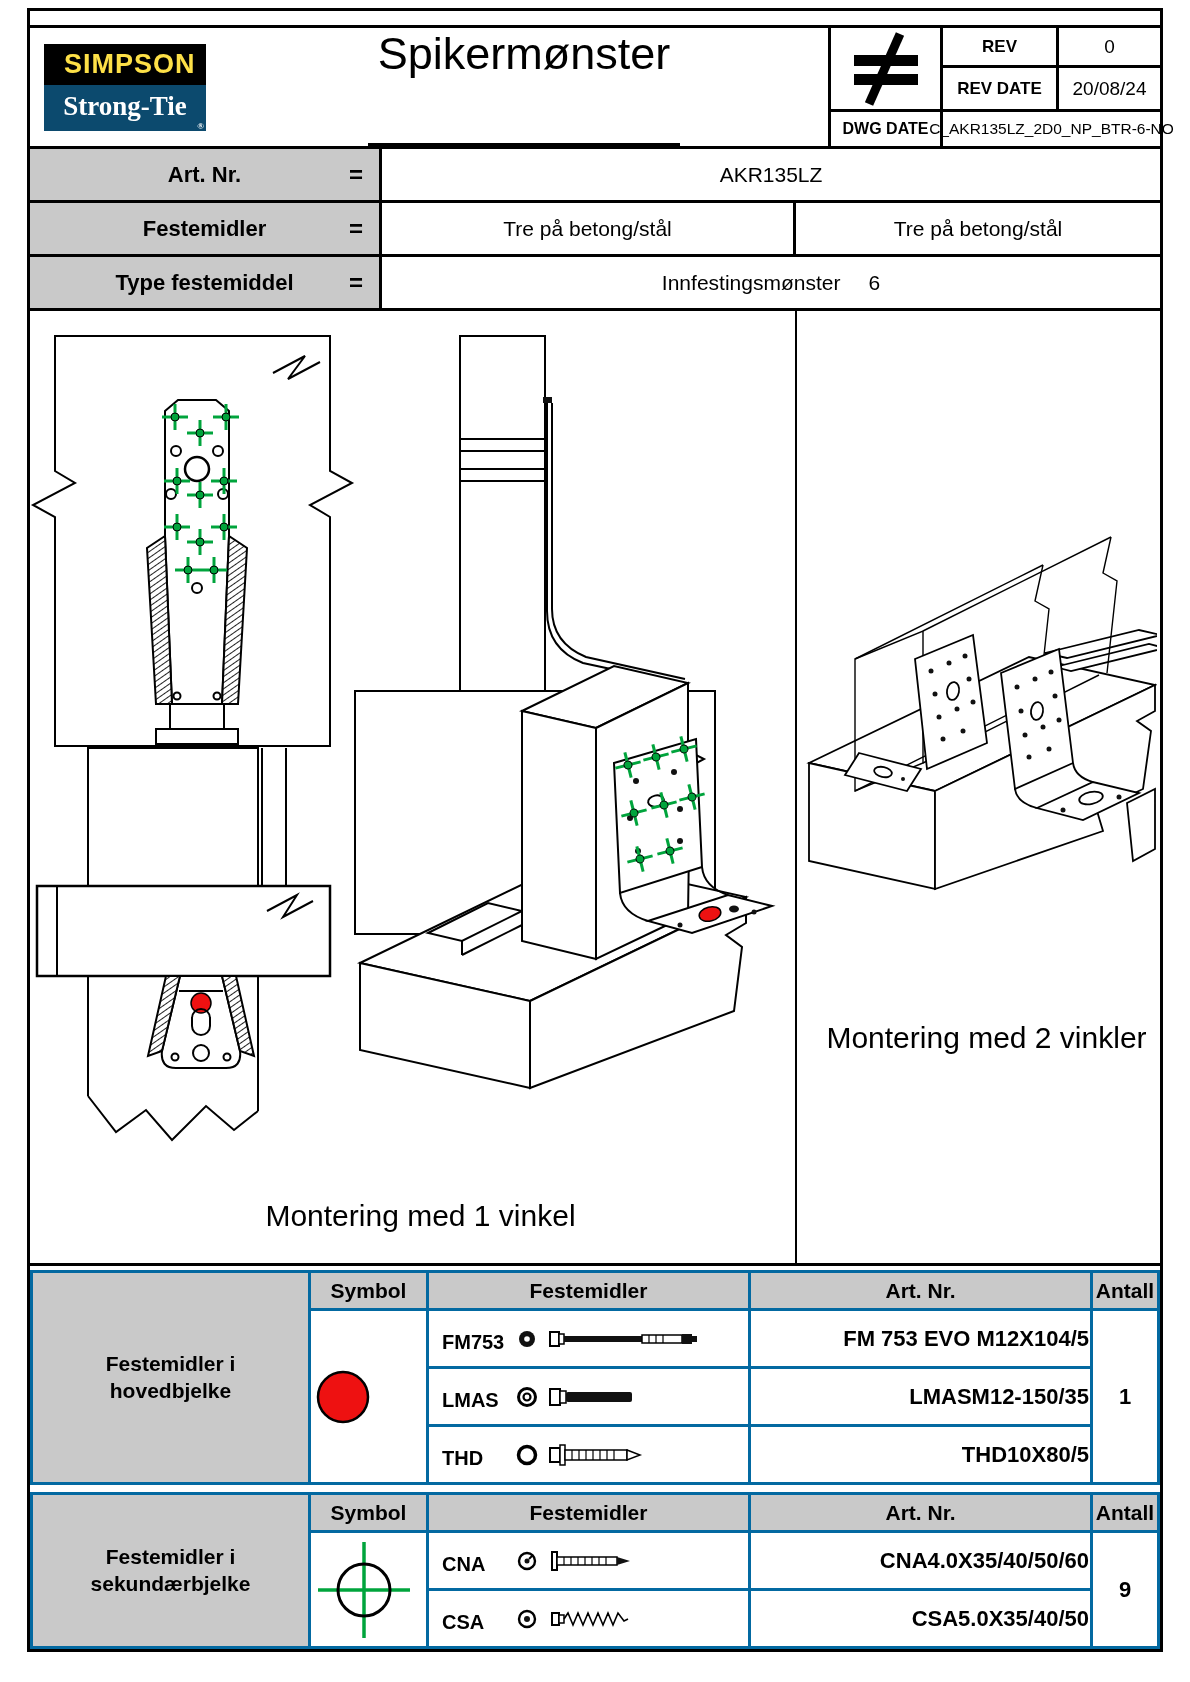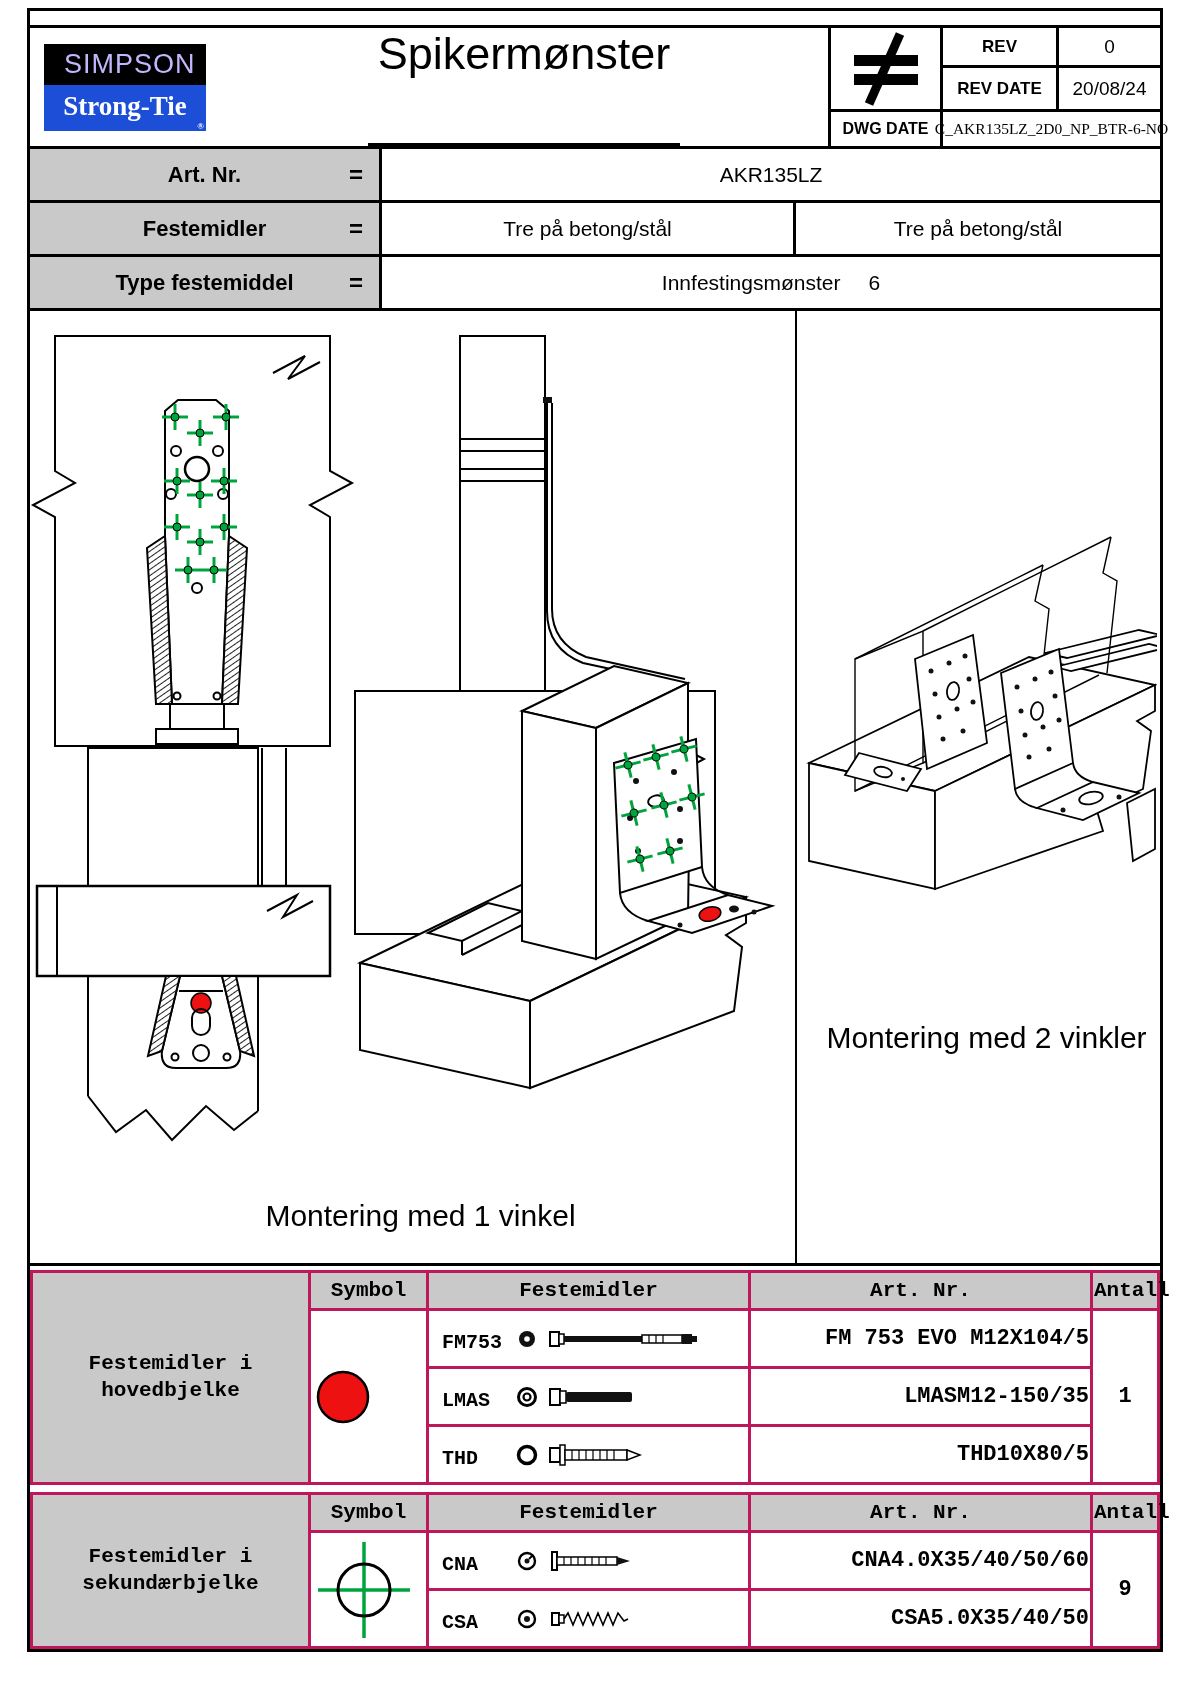--- a/index.html
+++ b/index.html
@@ -8,36 +8,36 @@
     font-family:"Liberation Sans","DejaVu Sans",sans-serif;color:#000;
   }
   .sheet{
     position:absolute;left:27px;top:8px;width:1136px;
     border:3px solid #000;box-sizing:border-box;background:#fff;
   }
   
   .header{display:flex;margin-top:14px;border-top:3px solid #000;border-bottom:3px solid #000;height:118px;}
   .logo-cell{width:190px;display:flex;align-items:center;justify-content:center;}
   .logo{width:162px;}
-  .logo-top{background:#000;color:#c4b5fd;font-weight:normal;font-size:27px;text-align:center;padding:5px 20px;letter-spacing:1px;}
-  .logo-bottom{background:#1d4ed8;color:#fff;font-weight:bold;font-size:27px;text-align:center;
+  .logo-top{background:#000;color:#fde047;font-weight:bold;font-size:27px;text-align:center;padding:5px 20px;letter-spacing:1px;}
+  .logo-bottom{background:#0c4a6e;color:#fff;font-weight:bold;font-size:27px;text-align:center;
     padding:6px 2px 9px;position:relative;font-family:"Liberation Serif","DejaVu Serif",serif;}
   .logo-reg{position:absolute;right:2px;bottom:0;font-size:9px;}
   .title-cell{flex:1;display:flex;justify-content:center;}
   .sheet-title{font-size:45px;border-bottom:3px solid #000;padding:0 10px 3px;}
   .titleblock{width:332px;border-left:3px solid #000;display:grid;
     grid-template-columns:112px 116px 1fr;grid-template-rows:40px 44px 1fr;box-sizing:border-box;}
   .tb{display:flex;align-items:center;justify-content:center;box-sizing:border-box;}
   .tb-neq{grid-row:1/3;grid-column:1;border-right:3px solid #000;border-bottom:3px solid #000;}
   .tb-rev-l{grid-row:1;grid-column:2;border-right:3px solid #000;border-bottom:3px solid #000;font-weight:600;font-size:17px;}
   .tb-rev-v{grid-row:1;grid-column:3;border-bottom:3px solid #000;font-size:19px;}
   .tb-rd-l{grid-row:2;grid-column:2;border-right:3px solid #000;border-bottom:3px solid #000;font-weight:600;font-size:17px;}
   .tb-rd-v{grid-row:2;grid-column:3;border-bottom:3px solid #000;font-size:19px;}
   .tb-dwg-l{grid-row:3;grid-column:1;border-right:3px solid #000;font-weight:600;font-size:16px;}
-  .tb-dwg-v{grid-row:3;grid-column:2/4;font-size:15.5px;letter-spacing:0;white-space:nowrap;font-family:Liberation Serif, serif;}
+  .tb-dwg-v{grid-row:3;grid-column:2/4;font-size:15.5px;letter-spacing:0;white-space:nowrap;}
   
   .info-row{display:flex;height:51px;border-bottom:3px solid #000;}
   .info-label{width:352px;background:#c9c9c9;border-right:3px solid #000;display:flex;align-items:center;
     justify-content:center;font-weight:bold;font-size:22px;position:relative;box-sizing:border-box;}
   .eq{position:absolute;right:16px;font-size:24px;font-weight:bold;}
   .cell{display:flex;align-items:center;justify-content:center;font-size:21px;}
   .val-full{flex:1;}
   .val-a{width:414px;border-right:3px solid #000;box-sizing:border-box;}
   .val-b{flex:1;gap:28px;}
   
@@ -45,21 +45,21 @@
   .gap7{height:7px;}
   .drawing{height:952px;border-bottom:3px solid #000;display:flex;position:relative;}
   .panel-left{width:765px;border-right:2px solid #000;position:relative;box-sizing:content-box;}
   .panel-right{flex:1;position:relative;}
   .caption{position:absolute;left:8px;width:100%;text-align:center;font-size:30px;}
   .cap-left{bottom:30px;}
   .cap-right{bottom:208px;}
   svg{display:block;}
   
   table.ftable{border-collapse:collapse;width:100%;table-layout:fixed;}
-  table.ftable td{border:3px solid #be185d;box-sizing:border-box;font-family:Liberation Mono, monospace;}
+  table.ftable td{border:3px solid #0369a1;box-sizing:border-box;}
   td.gray{background:#c9c9c9;}
   td.h{font-weight:bold;font-size:21px;text-align:center;height:38px;}
   td.rowlabel{font-weight:bold;font-size:21px;text-align:center;line-height:1.25;}
   td.symcell{text-align:center;vertical-align:middle;}
   td.fastcell{height:58px;}
   .fastwrap{display:flex;align-items:center;gap:10px;padding-left:12px;}
   .fcode{font-weight:bold;font-size:20px;min-width:64px;margin-top:8px;}
   td.artcell{font-weight:bold;font-size:22px;text-align:right;}
   td.qtycell{font-weight:bold;font-size:22px;text-align:center;}
 </style>

